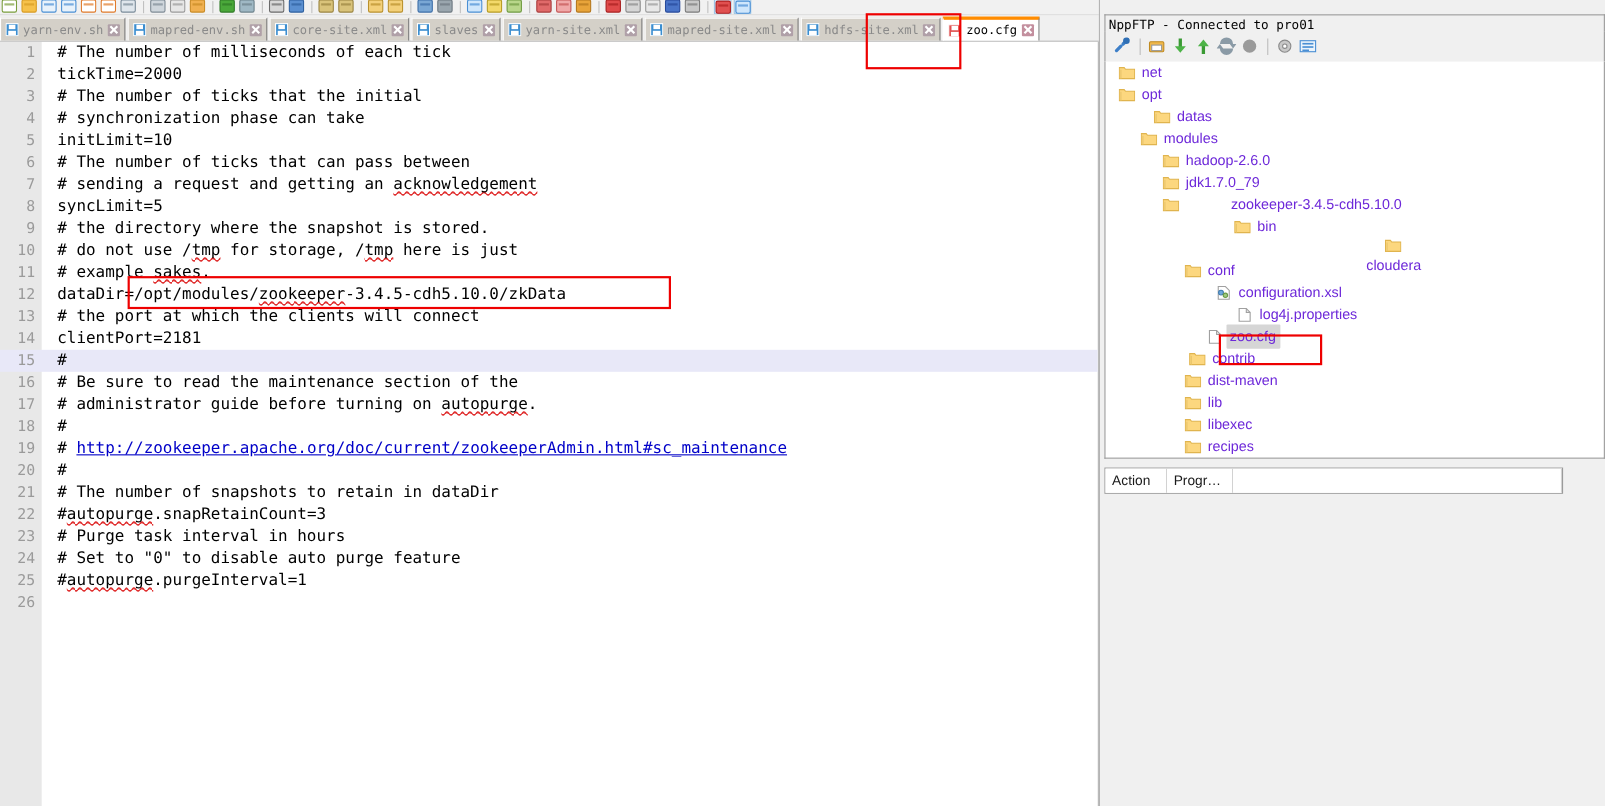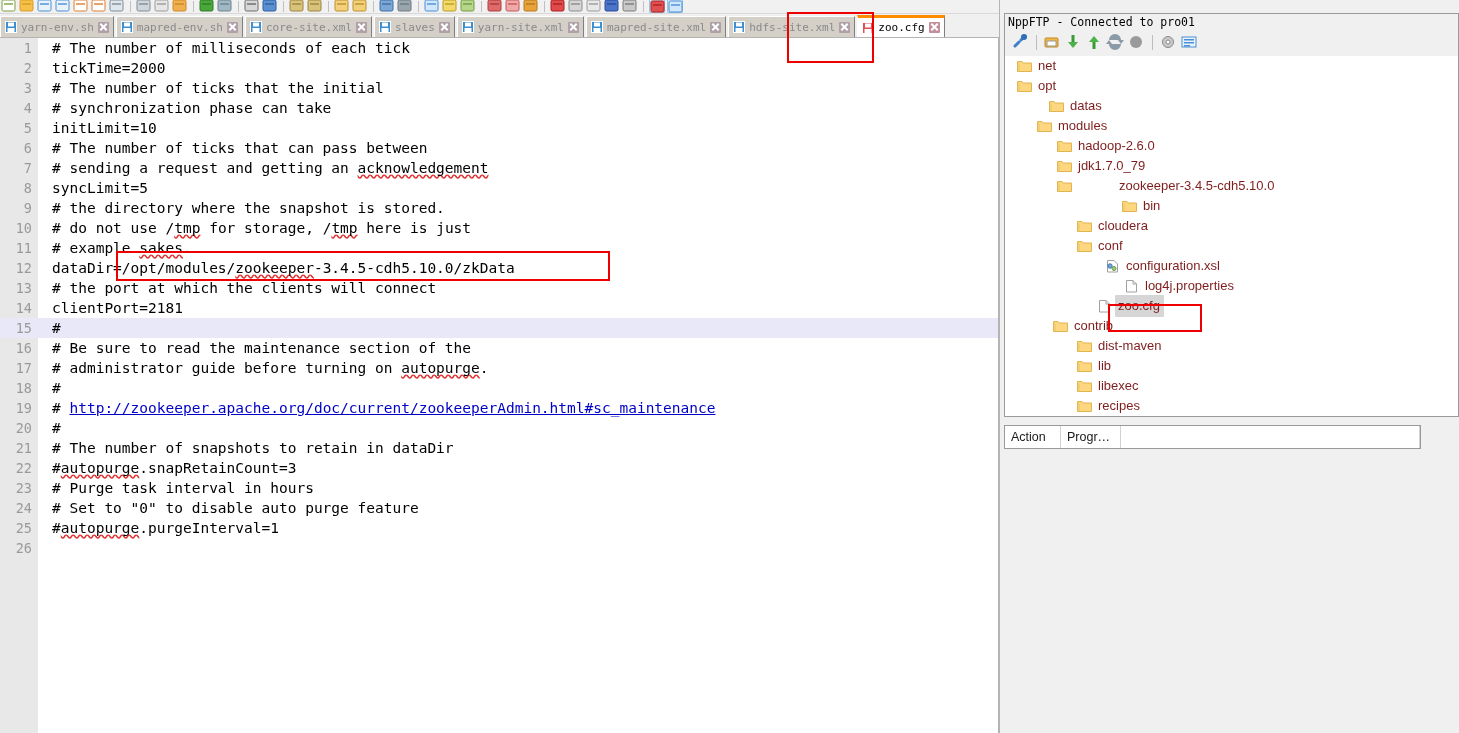--- a/index.html
+++ b/index.html
@@ -133,21 +133,21 @@
   }
   .ftb{width:19px;height:19px;flex:0 0 auto;}
   .ftb-sep{width:1px;height:15px;background:#bdbdbd;margin:0 4px;flex:0 0 auto;}
   #ftp-tree{
     position:absolute;left:4px;top:56px;width:455px;height:361px;
     background:#ffffff;overflow:hidden;box-sizing:border-box;
     border:1px solid #9a9a9a;border-top:none;
   }
   .tnode{
     height:20px;line-height:20px;display:flex;align-items:center;
-    font-family:"Liberation Sans",sans-serif;font-size:13px;color:#7f1d1d;
+    font-family:"Liberation Sans",sans-serif;font-size:13px;color:#6d28d9;
     white-space:nowrap;
   }
   .tnode .tname{padding:1px 4px 1px 3px;border-radius:1px;}
   .tnode.sel .tname{background:#d6d6d6;}
   .ficon{width:15px;height:14px;flex:0 0 auto;margin-right:3px;}
 
   #ftp-cols{
     position:absolute;left:4px;top:425px;width:417px;height:24px;
     background:#ffffff;border:1px solid #9a9a9a;
     box-sizing:border-box;display:flex;align-items:stretch;
@@ -591,21 +591,21 @@
               </svg></span>
             <span class="tname">zookeeper-3.4.5-cdh5.10.0</span>
           </div>
           <div class="tnode" style="padding-left: 72px; margin-left: 45px;">
             <span class="ficon"><svg width="15" height="14" viewBox="0 0 15 14" xmlns="http://www.w3.org/2000/svg">
                 <path d="M0.5 2.5 L5 2.5 L6.2 4 L14.5 4 L14.5 12.5 L0.5 12.5 Z" fill="#fcd77f" stroke="#e0b44e" stroke-width="1"></path>
                 <path d="M2 12.5 L2 4.5" stroke="#e8c46a"></path>
               </svg></span>
             <span class="tname">bin</span>
           </div>
-          <div class="tnode" style="padding-left: 72px;">
+          <div class="tnode" style="padding-left: 72px; flex-direction: column;">
             <span class="ficon"><svg width="15" height="14" viewBox="0 0 15 14" xmlns="http://www.w3.org/2000/svg">
                 <path d="M0.5 2.5 L5 2.5 L6.2 4 L14.5 4 L14.5 12.5 L0.5 12.5 Z" fill="#fcd77f" stroke="#e0b44e" stroke-width="1"></path>
                 <path d="M2 12.5 L2 4.5" stroke="#e8c46a"></path>
               </svg></span>
             <span class="tname">cloudera</span>
           </div>
           <div class="tnode" style="padding-left: 72px;">
             <span class="ficon"><svg width="15" height="14" viewBox="0 0 15 14" xmlns="http://www.w3.org/2000/svg">
                 <path d="M0.5 2.5 L5 2.5 L6.2 4 L14.5 4 L14.5 12.5 L0.5 12.5 Z" fill="#fcd77f" stroke="#e0b44e" stroke-width="1"></path>
                 <path d="M2 12.5 L2 4.5" stroke="#e8c46a"></path>
@@ -627,21 +627,21 @@
               </svg></span>
             <span class="tname">log4j.properties</span>
           </div>
           <div class="tnode sel" style="padding-left: 92px;">
             <span class="ficon"><svg width="15" height="14" viewBox="0 0 15 14" xmlns="http://www.w3.org/2000/svg">
                 <path d="M2.5 1.5 L9 1.5 L12.5 5 L12.5 13 L2.5 13 Z" fill="#ffffff" stroke="#a0a0a0" stroke-width="1"></path>
                 <path d="M9 1.5 L9 5 L12.5 5" fill="none" stroke="#a0a0a0"></path>
               </svg></span>
             <span class="tname">zoo.cfg</span>
           </div>
-          <div class="tnode" style="padding-left: 48px;">
+          <div class="tnode" style="padding-left: 76px;">
             <span class="ficon"><svg width="15" height="14" viewBox="0 0 15 14" xmlns="http://www.w3.org/2000/svg">
                 <path d="M0.5 2.5 L5 2.5 L6.2 4 L14.5 4 L14.5 12.5 L0.5 12.5 Z" fill="#fcd77f" stroke="#e0b44e" stroke-width="1"></path>
                 <path d="M2 12.5 L2 4.5" stroke="#e8c46a"></path>
               </svg></span>
             <span class="tname">contrib</span>
           </div>
           <div class="tnode" style="padding-left: 72px;">
             <span class="ficon"><svg width="15" height="14" viewBox="0 0 15 14" xmlns="http://www.w3.org/2000/svg">
                 <path d="M0.5 2.5 L5 2.5 L6.2 4 L14.5 4 L14.5 12.5 L0.5 12.5 Z" fill="#fcd77f" stroke="#e0b44e" stroke-width="1"></path>
                 <path d="M2 12.5 L2 4.5" stroke="#e8c46a"></path>

